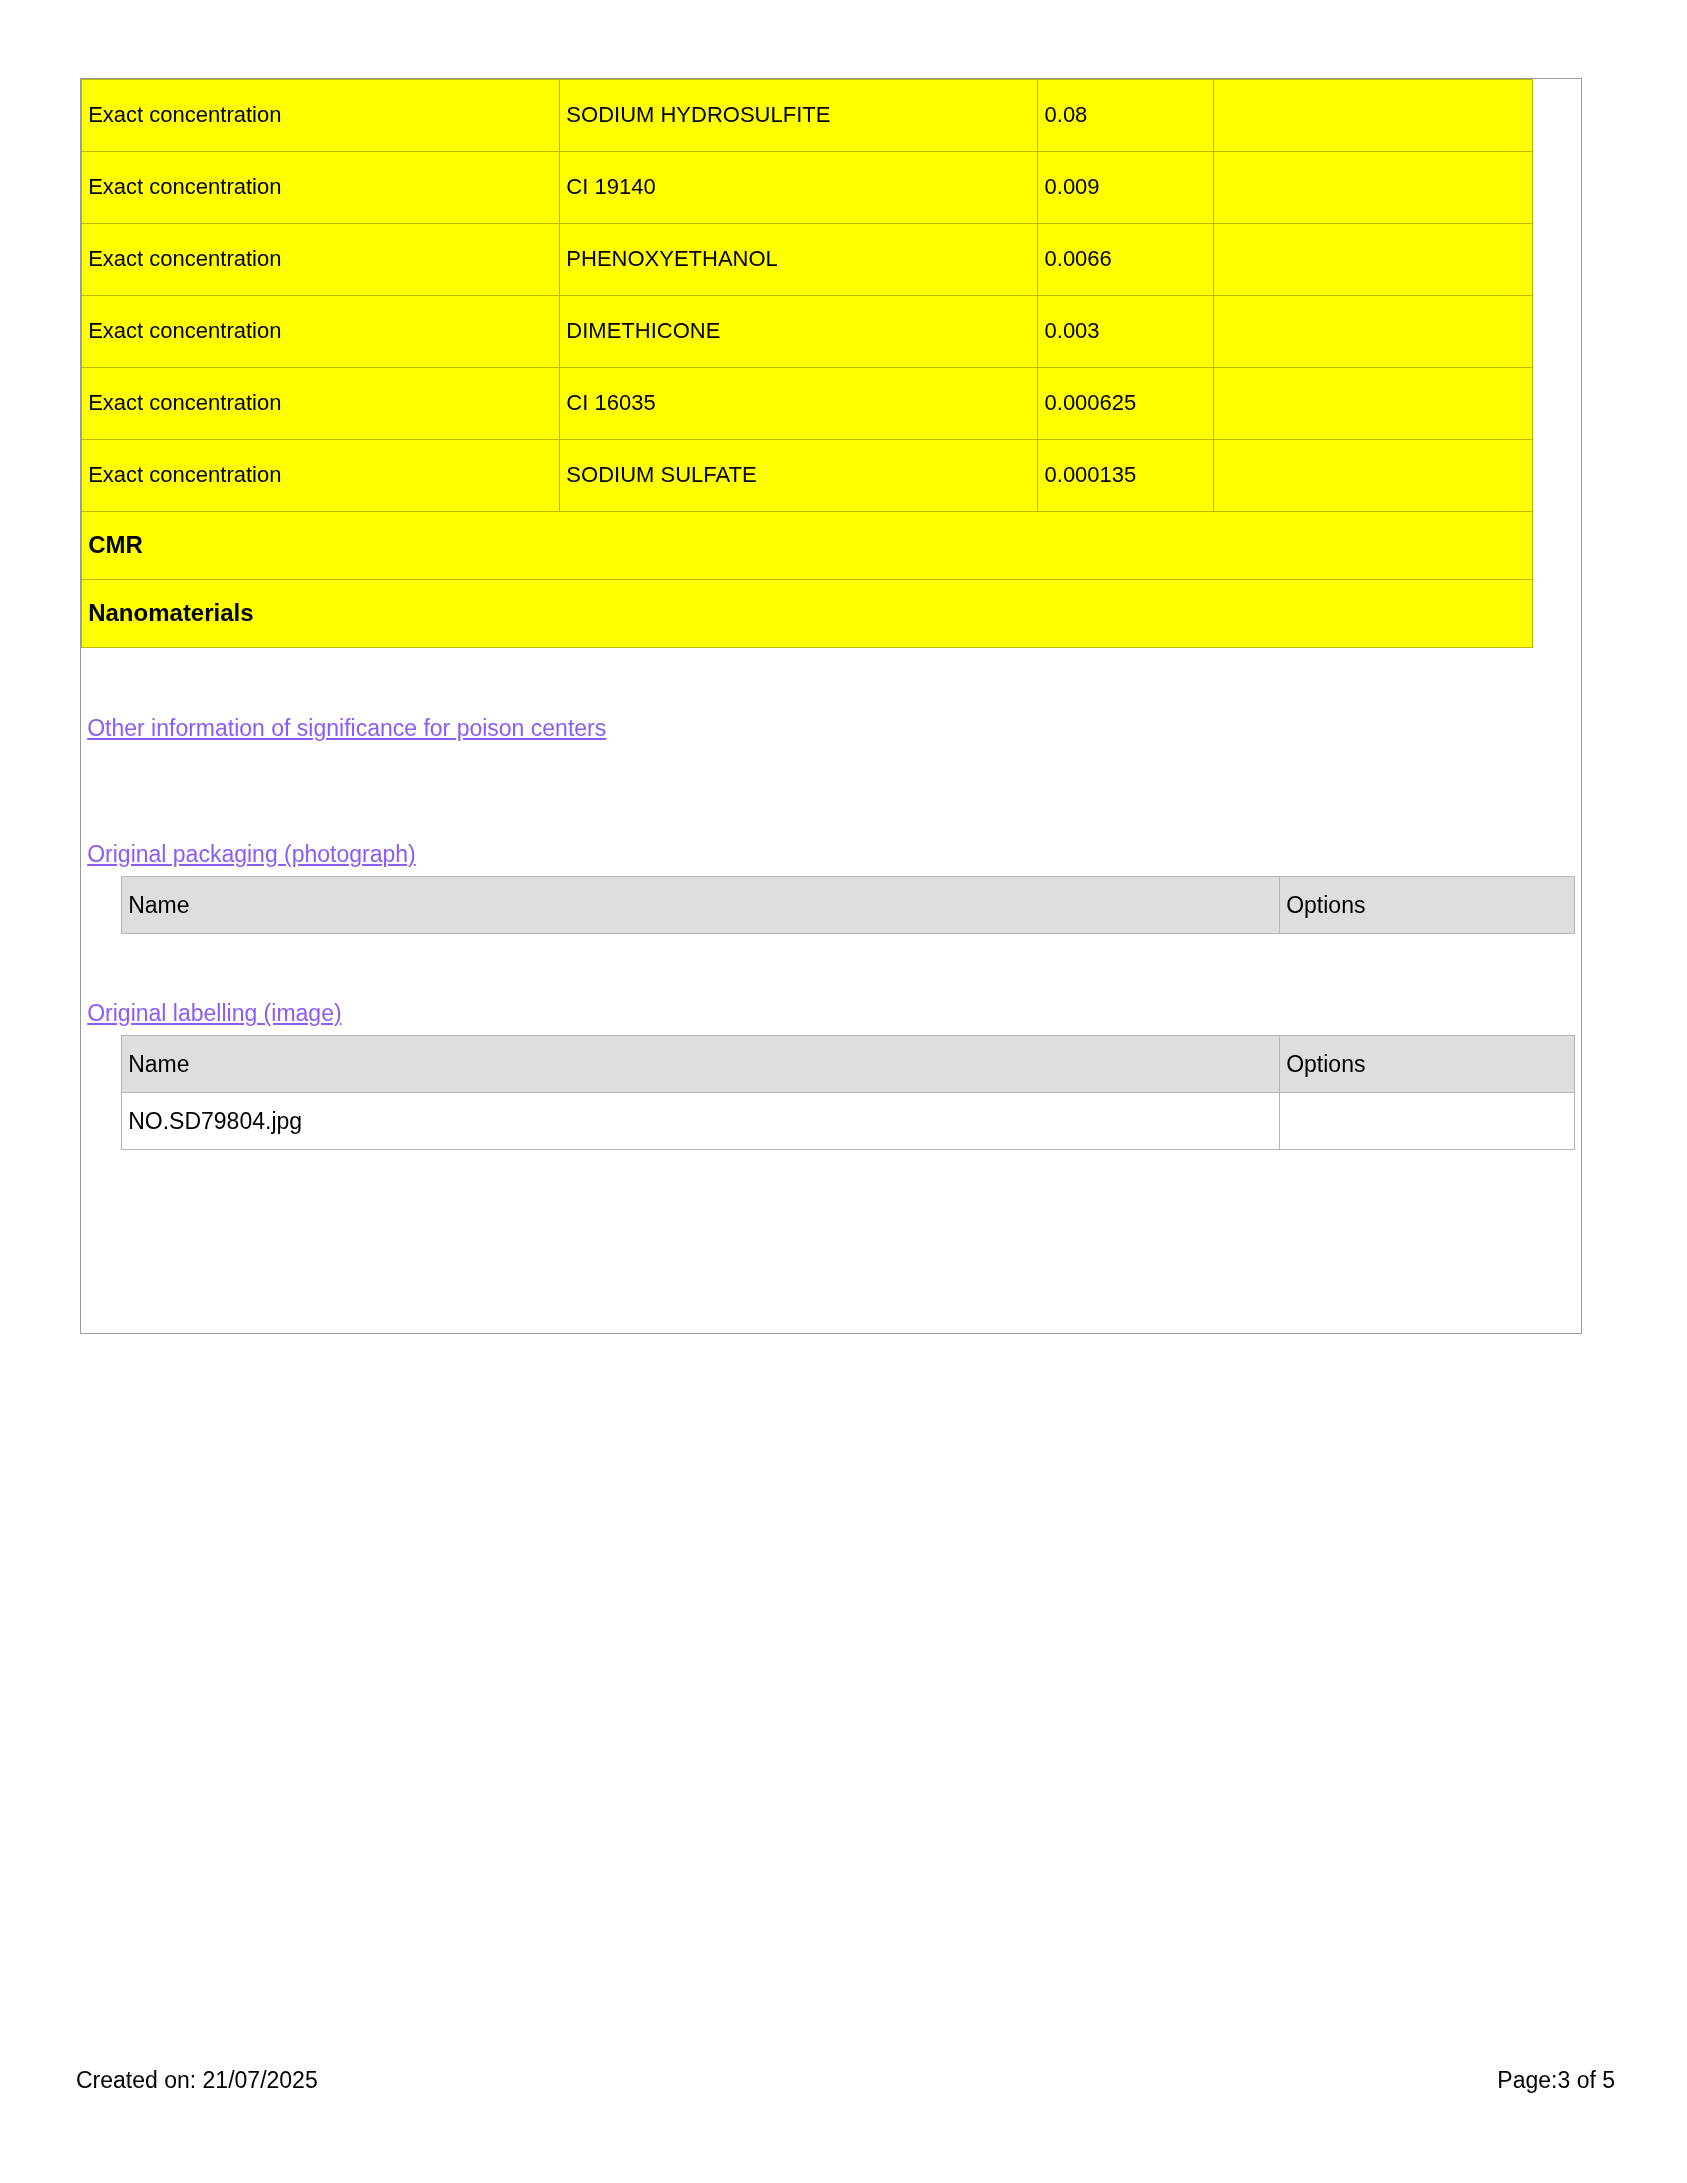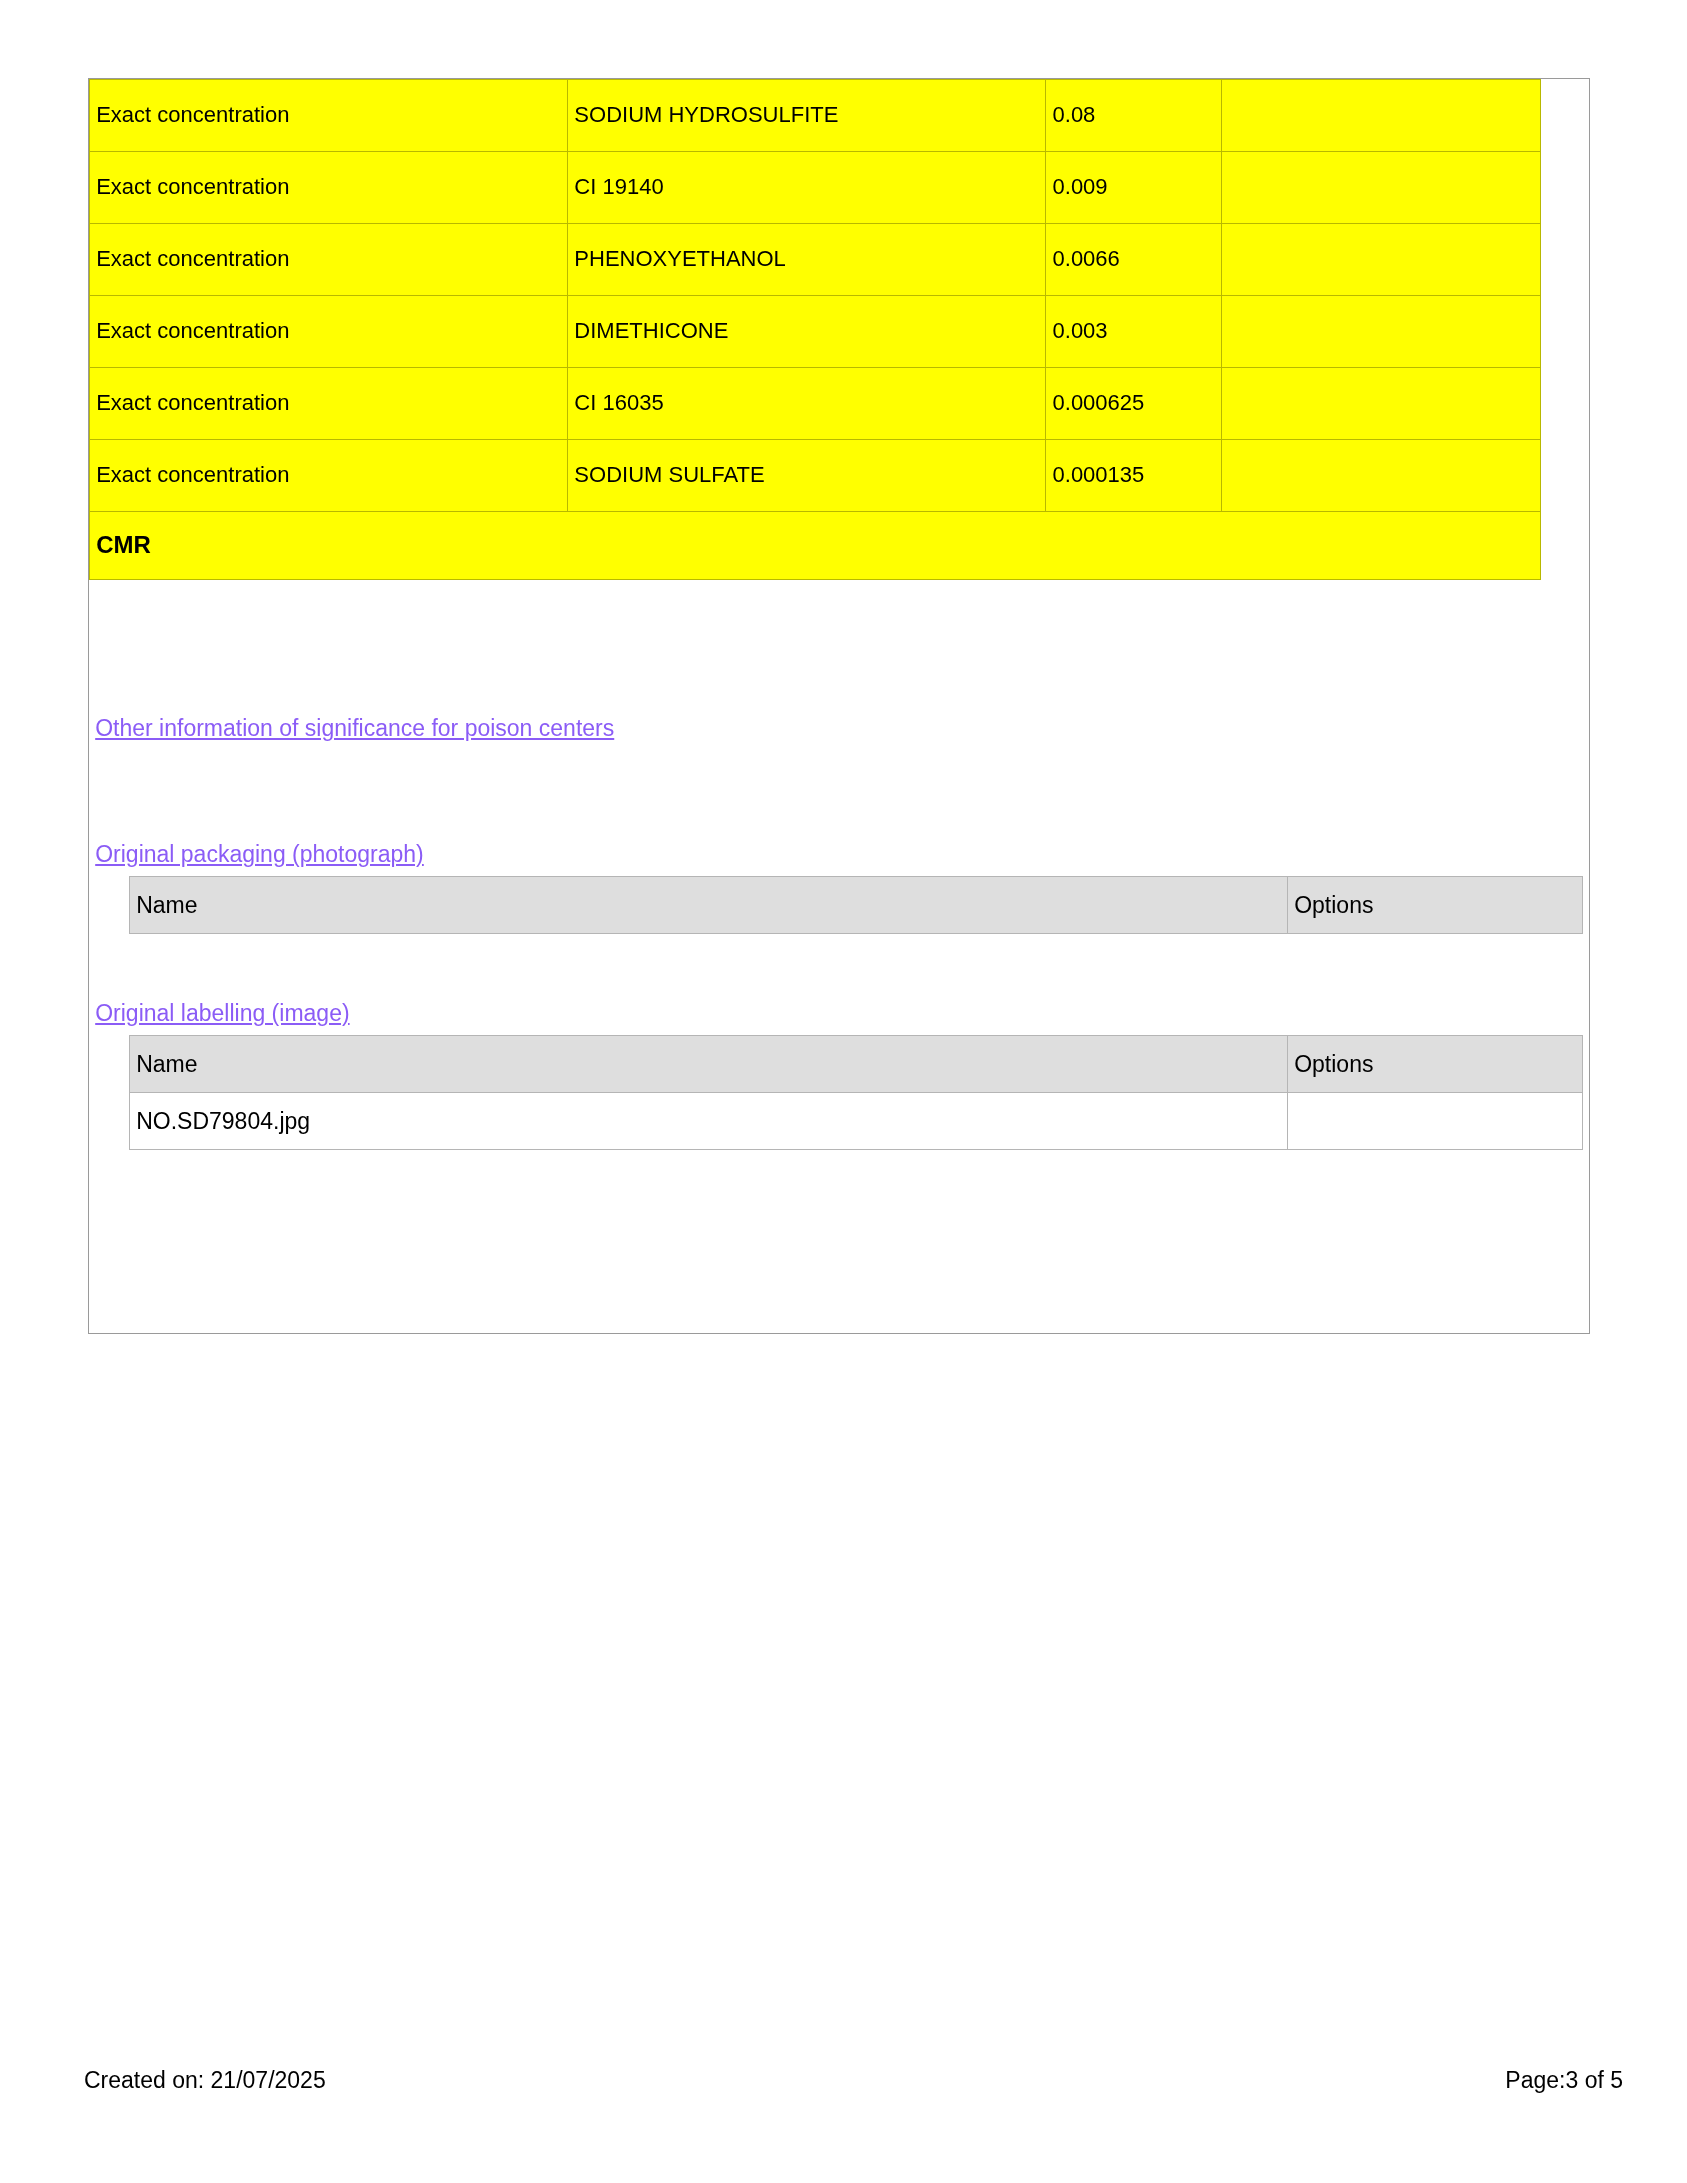--- a/index.html
+++ b/index.html
@@ -11,21 +11,21 @@
     width: 1687px;
     height: 2183px;
     font-family: "Liberation Sans", sans-serif;
     color: #000000;
     position: relative;
     overflow: hidden;
   }
 
   .page {
     position: absolute;
-    left: 8px;
+    left: 0;
     top: 0;
     width: 1373px;
     height: 2183px;
   }
 
   
   .doc-panel {
     position: absolute;
     left: 80px;
     top: 78px;
@@ -175,20 +175,23 @@
         </tr>
         <tr>
           <td class="col-type">Exact concentration</td>
           <td class="col-sub">SODIUM SULFATE</td>
           <td class="col-val">0.000135</td>
           <td class="col-blank"></td>
         </tr>
         <tr class="fullrow">
           <td colspan="4">CMR</td>
         </tr>
+        <tr class="fullrow">
+          <td colspan="4">Nanomaterials</td>
+        </tr>
       </tbody>
     </table>
 
     <div class="plain-text" style="left:6.2px; top:636px;">Other information of significance for poison centers</div>
 
     <div class="plain-text" style="left:6.2px; top:762px;">Original packaging (photograph)</div>
 
     <table class="file-table" style="left:0px; top:797px;">
       <thead>
         <tr>

